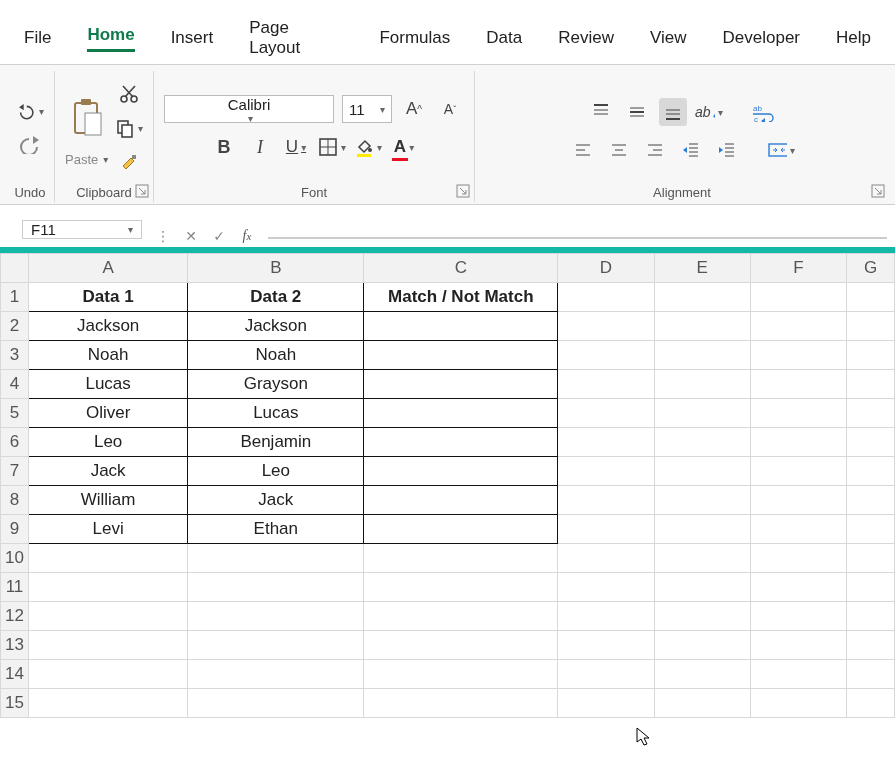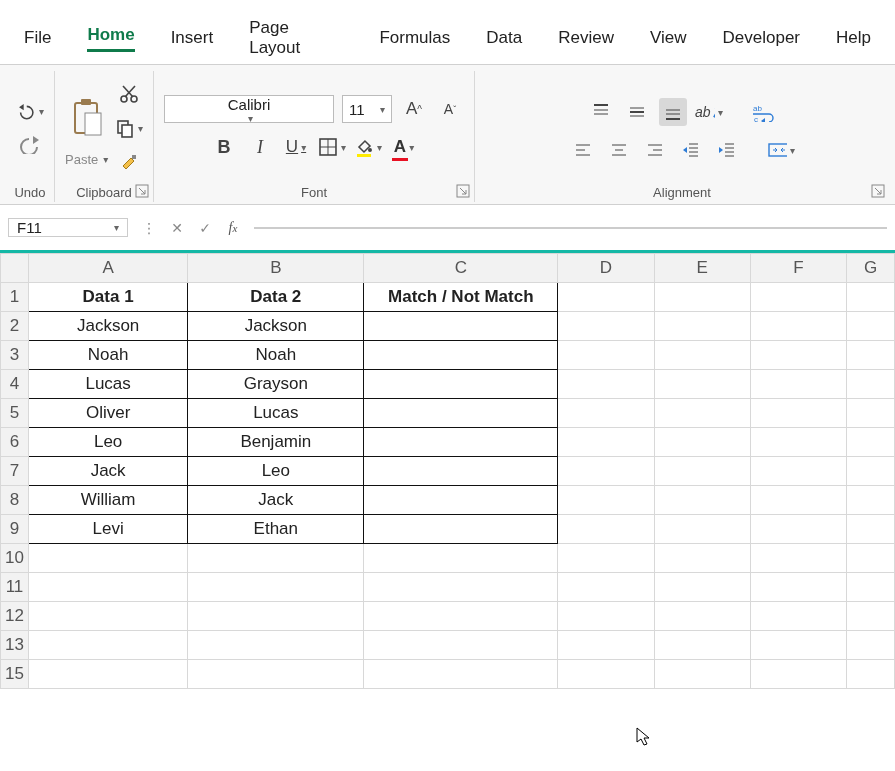--- a/index.html
+++ b/index.html
@@ -19,21 +19,21 @@
   .row { display:flex; flex-direction:row; gap:8px; align-items:center;}
   .btn { display:flex; align-items:center; justify-content:center; width:28px; height:28px; border-radius:3px; cursor:pointer; color:#444;}
   .bigbtn { width:44px; height:56px;}
   .caret { font-size:10px; color:#666; margin-left:3px;}
   .combo { display:flex; align-items:center; border:1px solid #bbb; background:#fff; height:28px; padding:0 6px; font-size:15px;}
   .combo.font { width:170px; justify-content:space-between;flex-direction:column;}
   .combo.size { width:50px; justify-content:space-between;}
   svg { display:block; }
   .activebtn { background:#d8d8d8; }
 
-  .formula-bar { display:flex; align-items:center; height:48px; border-bottom:3px solid #14b8a6; background:#fff; }
+  .formula-bar { display:flex; align-items:flex-end; height:48px; border-bottom:6px solid #14b8a6; background:#fff;padding-left:14px; }
   .namebox { width:120px; border:1px solid #ccc; margin:8px 4px 8px 8px; display:flex; align-items:center; justify-content:space-between; padding:0 8px; font-size:15px;}
   .fx-ctrl { display:flex; align-items:center; gap:6px; padding:0 6px;}
   .fx-ctrl .ic { width:22px; height:22px; display:flex; align-items:center; justify-content:center; color:#888;}
   .fx-input { flex:1; border:1px solid #ccc; margin:8px 8px 8px 4px; padding:0 8px; display:flex; align-items:center;}
 
   .sheet { position:relative; overflow:auto; height:calc(771px - 48px - 38px - 140px);}
   table.grid { border-collapse:collapse; table-layout:fixed;}
   table.grid th, table.grid td { border:1px solid #d8d8d8; font-size:17px; height:29px; text-align:center; background:#fff; font-weight:400;}
   table.grid th { background:#f2f2f2; color:#555; font-weight:400;}
   .rowhdr { width:28px; min-width:28px;}
@@ -444,20 +444,30 @@
           <th class="rowhdr">13</th>
           <td></td>
           <td></td>
           <td></td>
           <td></td>
           <td></td>
           <td></td>
           <td></td>
         </tr>
         <tr>
+          <th class="rowhdr">14</th>
+          <td></td>
+          <td></td>
+          <td></td>
+          <td></td>
+          <td></td>
+          <td></td>
+          <td></td>
+        </tr>
+        <tr>
           <th class="rowhdr">15</th>
           <td></td>
           <td></td>
           <td></td>
           <td></td>
           <td></td>
           <td></td>
           <td></td>
         </tr>
       </tbody>

